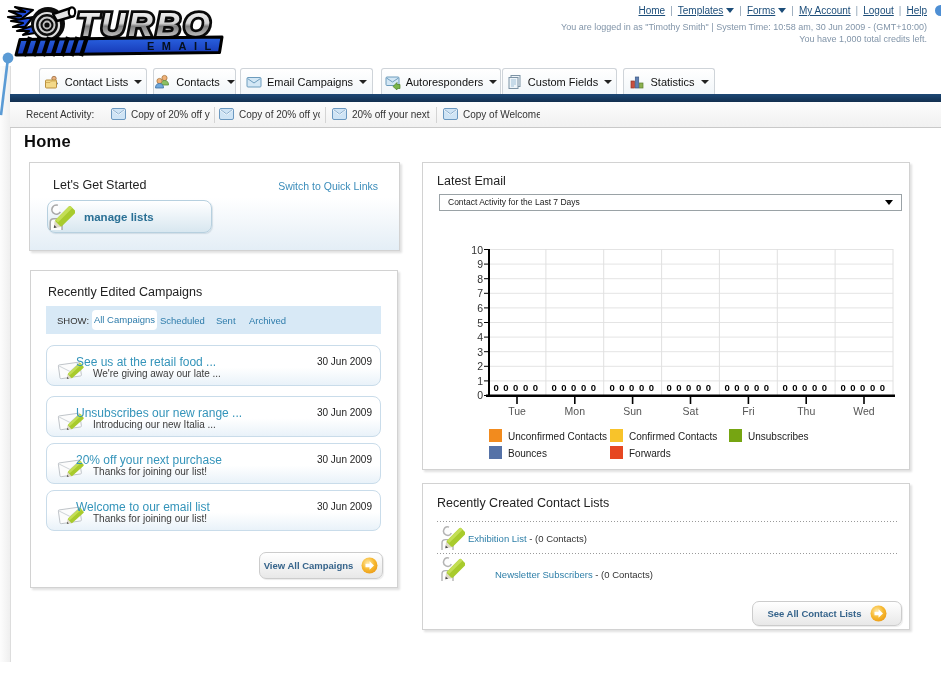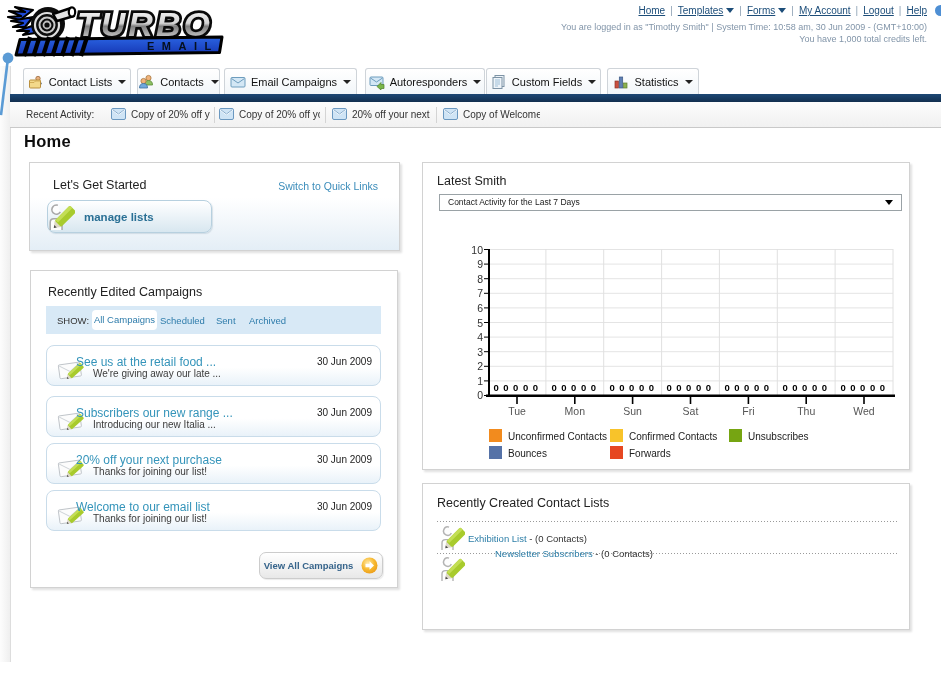--- a/index.html
+++ b/index.html
@@ -17,21 +17,21 @@
 .topnav a { color:#1c4d79; text-decoration:underline; }
 .topnav .sep { color:#8ea2b5; padding:0 5px; }
 .topnav .car { display:inline-block; width:0; height:0; border-left:4px solid transparent; border-right:4px solid transparent; border-top:5px solid #1c4d79; vertical-align:1px; margin-left:3px; }
 .info1 { position:absolute; top:22px; right:14px; font-size:9px; color:#8295a9; }
 .info2 { position:absolute; top:34px; right:14px; font-size:9px; color:#8295a9; }
 .cornerdot { position:absolute; left:935px; top:5px; width:11px; height:11px; border-radius:50%; background:#4e8fd4; }
 .pin { position:absolute; left:0; top:48px; }
 
 
 .tabs { position:absolute; left:0; top:68px; height:26px; }
-.tab { position:absolute; top:0; height:26px; display:flex; align-items:center; justify-content:center; border:1px solid #cfd4d9; border-bottom:none; border-radius:3px 3px 0 0; background:linear-gradient(#ffffff,#f2f6f9); font-size:11px; color:#111; white-space:nowrap; }
+.tab { position:absolute; top:0; height:26px; display:flex; align-items:center; justify-content:center; border:1px solid #cfd4d9; border-bottom:none; border-radius:3px 3px 0 0; background:linear-gradient(#ffffff,#f2f6f9); font-size:11px; color:#111; white-space:nowrap;margin-left:16px; }
 .tab svg { margin-right:5px; flex:none; }
 .tab .car { display:inline-block; width:0; height:0; border-left:4px solid transparent; border-right:4px solid transparent; border-top:4px solid #222; margin-left:6px; }
 .navybar { position:absolute; left:10px; top:94px; width:931px; height:8px; background:linear-gradient(#1d4875,#122f4f); }
 
 
 .activity { position:absolute; left:10px; top:102px; width:931px; height:26px; background:linear-gradient(#fcfcfc,#f1f1f1); border-bottom:1px solid #c9c9c9; font-size:10px; color:#333; }
 .activity .lbl { position:absolute; left:16px; top:7px; }
 .act-item { position:absolute; top:3px; height:20px; line-height:20px; overflow:hidden; white-space:nowrap; }
 .act-item svg { vertical-align:-2px; margin-right:5px; }
 .act-sep { position:absolute; top:5px; width:1px; height:16px; background:#d4d4d4; }
@@ -248,21 +248,21 @@
               <rect x="3" y="9" width="31" height="20" rx="1.5" fill="#fcfcfc" stroke="#b6bcc2" stroke-width="1.2"></rect>
               <path d="M4 10.5 L18.5 20.5 L33 10.5" fill="none" stroke="#c8cdd2" stroke-width="1.2"></path>
             </g>
             <g transform="translate(13 32) rotate(-42)">
               <path d="M7 -4.5 L1.5 0 L7 4.5 Z" fill="#ded8c8"></path>
               <path d="M3.8 -1.9 L1.5 0 L3.8 1.9 Z" fill="#4a4a4a"></path>
               <rect x="7" y="-4.5" width="24" height="9" rx="1.5" fill="#a8cb2d"></rect>
               <path d="M8 -4.5 h22 a1.5 1.5 0 0 1 1.5 1.5 v2 h-23.5 Z" fill="#c3de55"></path>
             </g>
           </svg></span>
-      <span class="t1">Subscribers our new range ...</span>
+      <span class="t1">Unsubscribes our new range ...</span>
       <span class="t2">Introducing our new Italia ...</span>
       <span class="dt">30 Jun 2009</span>
     </div>
     <div class="camp-row" style="top:172px;">
       <span class="ic"><svg width="32" height="24" viewBox="0 0 46 34">
             <g transform="rotate(-8 19 19)">
               <rect x="3" y="9" width="31" height="20" rx="1.5" fill="#fcfcfc" stroke="#b6bcc2" stroke-width="1.2"></rect>
               <path d="M4 10.5 L18.5 20.5 L33 10.5" fill="none" stroke="#c8cdd2" stroke-width="1.2"></path>
             </g>
             <g transform="translate(13 32) rotate(-42)">
@@ -303,21 +303,21 @@
               <stop offset="1" stop-color="#e8920f"></stop>
             </radialGradient>
           </defs>
           <circle cx="8.5" cy="8.5" r="8" fill="url(#og1)"></circle>
           <path d="M4.5 6.8 L8.5 6.8 L8.5 4.2 L13 8.5 L8.5 12.8 L8.5 10.2 L4.5 10.2 Z" fill="#fff"></path>
         </svg>
     </div>
   </div>
 
   <div class="panel stats">
-    <div class="ptitle" style="left:14px;top:11px;">Latest Smith</div>
+    <div class="ptitle" style="left:14px;top:11px;">Latest Email</div>
     <div class="sel">Contact Activity for the Last 7 Days<span class="car"></span></div>
     <svg style="position:absolute;left:0;top:0;" width="486" height="306" viewBox="0 0 486 306">
 
       <g stroke="#e4e4e4" stroke-width="1">
         <line x1="65" y1="86.5" x2="470" y2="86.5"></line>
           <line x1="65" y1="101.1" x2="470" y2="101.1"></line>
           <line x1="65" y1="115.7" x2="470" y2="115.7"></line>
           <line x1="65" y1="130.3" x2="470" y2="130.3"></line>
           <line x1="65" y1="144.9" x2="470" y2="144.9"></line>
           <line x1="65" y1="159.5" x2="470" y2="159.5"></line>
@@ -430,18 +430,25 @@
     <span class="lrow-ic" style="top:72px;"><svg width="25" height="26" viewBox="0 0 25 26">
           <path d="M9.1 2.1 A4.2 4.2 0 1 0 11.4 8.2" fill="#fdfdfd" stroke="#b3b3b3" stroke-width="1.5"></path>
           <path d="M2 25 L2 18 Q2 14.6 5.4 14.6 L9.6 14.6 Q13 14.6 13 18 L13 25" fill="#fdfdfd" stroke="#b3b3b3" stroke-width="1.4"></path>
           <g transform="translate(4.5 24) rotate(-45)">
             <path d="M6.5 -4.2 L1.2 0 L6.5 4.2 Z" fill="#ded8c8"></path>
             <path d="M3.4 -1.7 L1.2 0 L3.4 1.7 Z" fill="#4a4a4a"></path>
             <rect x="6.5" y="-4.2" width="20" height="8.4" rx="1.4" fill="#a8cb2d"></rect>
             <path d="M7.5 -4.2 h17.6 a1.4 1.4 0 0 1 1.4 1.4 v1.9 h-19 Z" fill="#c3de55"></path>
           </g>
         </svg></span>
-    <span class="lrow-tx" style="top:64px;padding-left:27px;"><a>Newsletter Subscribers</a> - (0 Contacts)</span>
+    <span class="lrow-tx" style="top:85px;padding-left:27px;"><a>Newsletter Subscribers</a> - (0 Contacts)</span>
+    <div class="pillbtn" style="left:329px;top:117px;width:150px;height:25px;line-height:23px;">
+      <span>See All Contact Lists</span>
+        <svg width="17" height="17" viewBox="0 0 17 17">
+          <circle cx="8.5" cy="8.5" r="8" fill="url(#og1)"></circle>
+          <path d="M4.5 6.8 L8.5 6.8 L8.5 4.2 L13 8.5 L8.5 12.8 L8.5 10.2 L4.5 10.2 Z" fill="#fff"></path>
+        </svg>
+    </div>
   </div>
 
   <div class="footer-line"></div>
   <div class="footer"></div>
 </div>
 
 </body></html>

